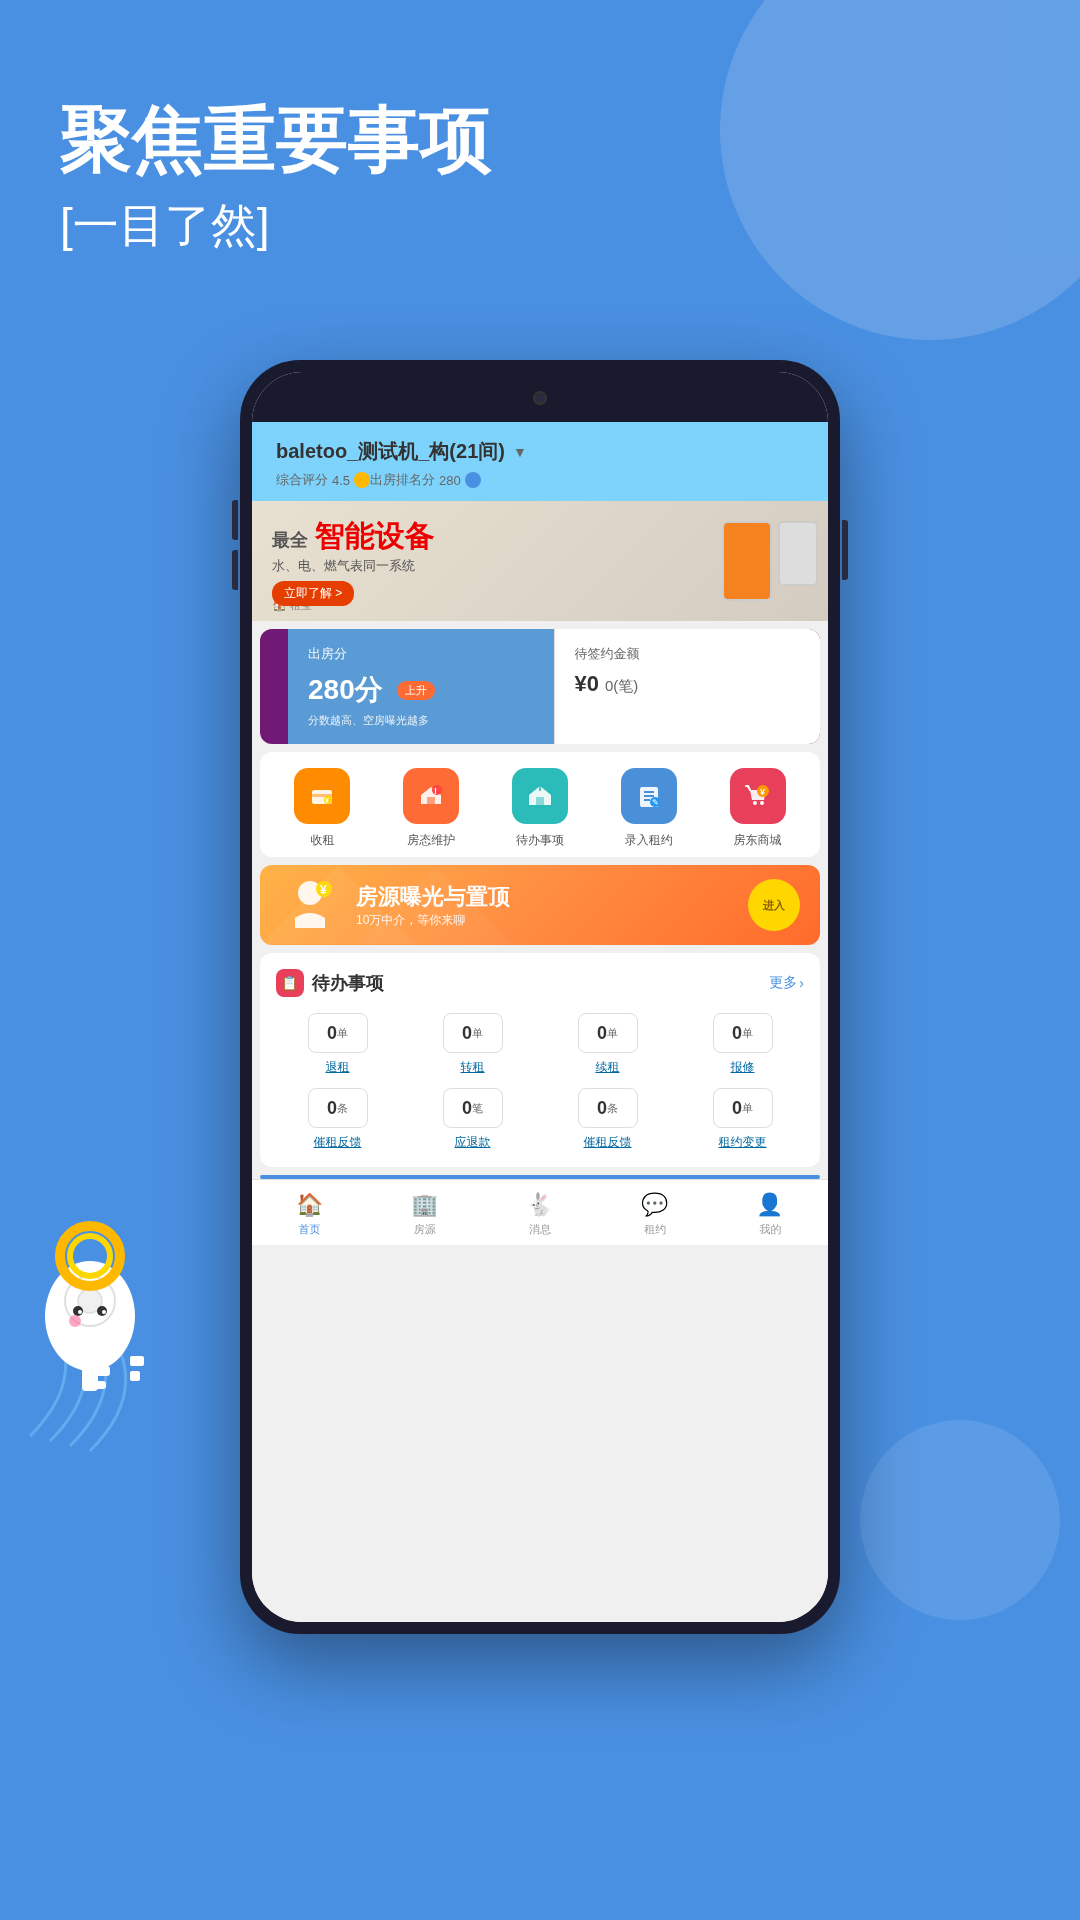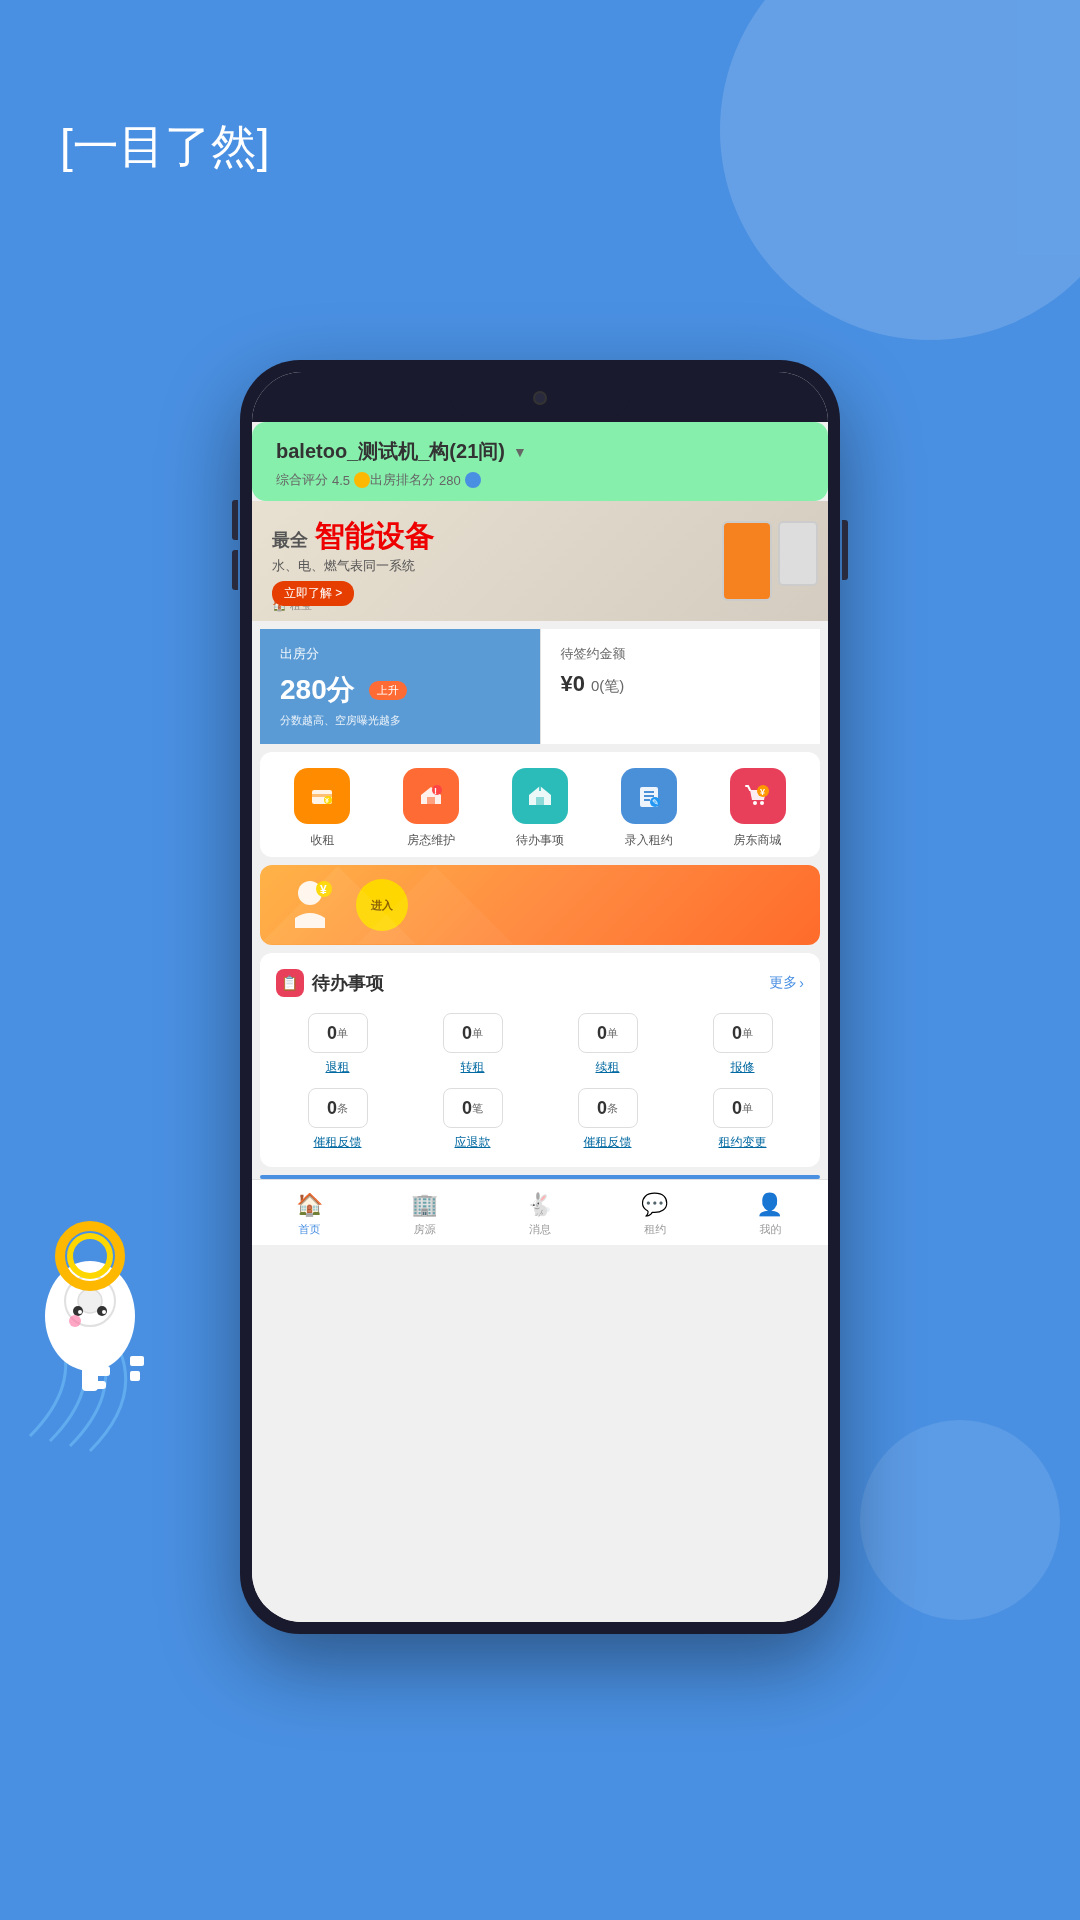--- a/index.html
+++ b/index.html
@@ -107,23 +107,22 @@
     }
 
     
     .screen-content {
       background: #f0f0f0;
       min-height: 1200px;
     }
 
     
     .app-header {
-      background: #86efac;
+      background: #7dd3fc;
       padding: 16px 24px 12px;
-      border-radius: 14px;
     }
     .app-title-row {
       display: flex;
       align-items: center;
       gap: 8px;
       margin-bottom: 6px;
     }
     .app-title {
       font-size: 20px;
       font-weight: bold;
@@ -213,24 +212,25 @@
       width: 40px;
       height: 65px;
       background: #e0e0e0;
       border-radius: 5px;
       border: 2px solid #ccc;
     }
 
     
     .stats-row {
       display: flex;
-      background: #f0abfc;
+      background: #701a75;
       margin: 8px;
-      border-radius: 0;
+      border-radius: 12px;
       overflow: hidden;
+      padding-left: 28px;
     }
     .stat-card {
       flex: 1;
       padding: 16px 20px;
     }
     .stat-card.blue {
       background: #5B9BD5;
       color: white;
     }
     .stat-card-title {
@@ -466,20 +466,21 @@
       z-index: 15;
     }
   </style>
 </head>
 <body>
 
 <div class="bg-circle-top"></div>
 <div class="bg-circle-bottom"></div>
 
 <div class="header-text">
+  <div class="header-title">聚焦重要事项</div>
   <div class="header-subtitle">[一目了然]</div>
 </div>
 
 <div class="mascot-container">
   <svg width="220" height="320" viewBox="0 0 220 320" xmlns="http://www.w3.org/2000/svg">
 
     <g stroke="#6BB8F5" stroke-width="3" fill="none" opacity="0.7">
       <path d="M 30 280 Q 80 230 60 180"></path>
       <path d="M 50 285 Q 100 235 80 185"></path>
       <path d="M 70 290 Q 120 240 100 190"></path>
@@ -654,20 +655,24 @@
               </svg>
           </div>
           <div style="margin-right:16px;">
             <svg width="60" height="60" viewBox="0 0 60 60">
                 <circle cx="30" cy="20" r="12" fill="white" opacity="0.9"></circle>
                 <path d="M15 45 Q30 35 45 45 L45 55 L15 55 Z" fill="white" opacity="0.9"></path>
                 <circle cx="44" cy="16" r="8" fill="#FFD700"></circle>
                 <text x="40" y="21" fill="white" font-size="12" font-weight="bold">¥</text>
               </svg>
           </div>
+          <div class="promo-text">
+            <div class="promo-title">房源曝光与置顶</div>
+            <div class="promo-subtitle">10万中介，等你来聊</div>
+          </div>
           <div class="promo-btn">进入</div>
         </div>
 
         <div class="todo-section">
           <div class="todo-header">
             <div class="todo-title-group">
               <div class="todo-icon">📋</div>
               <span class="todo-title">待办事项</span>
             </div>
             <div class="todo-more">

